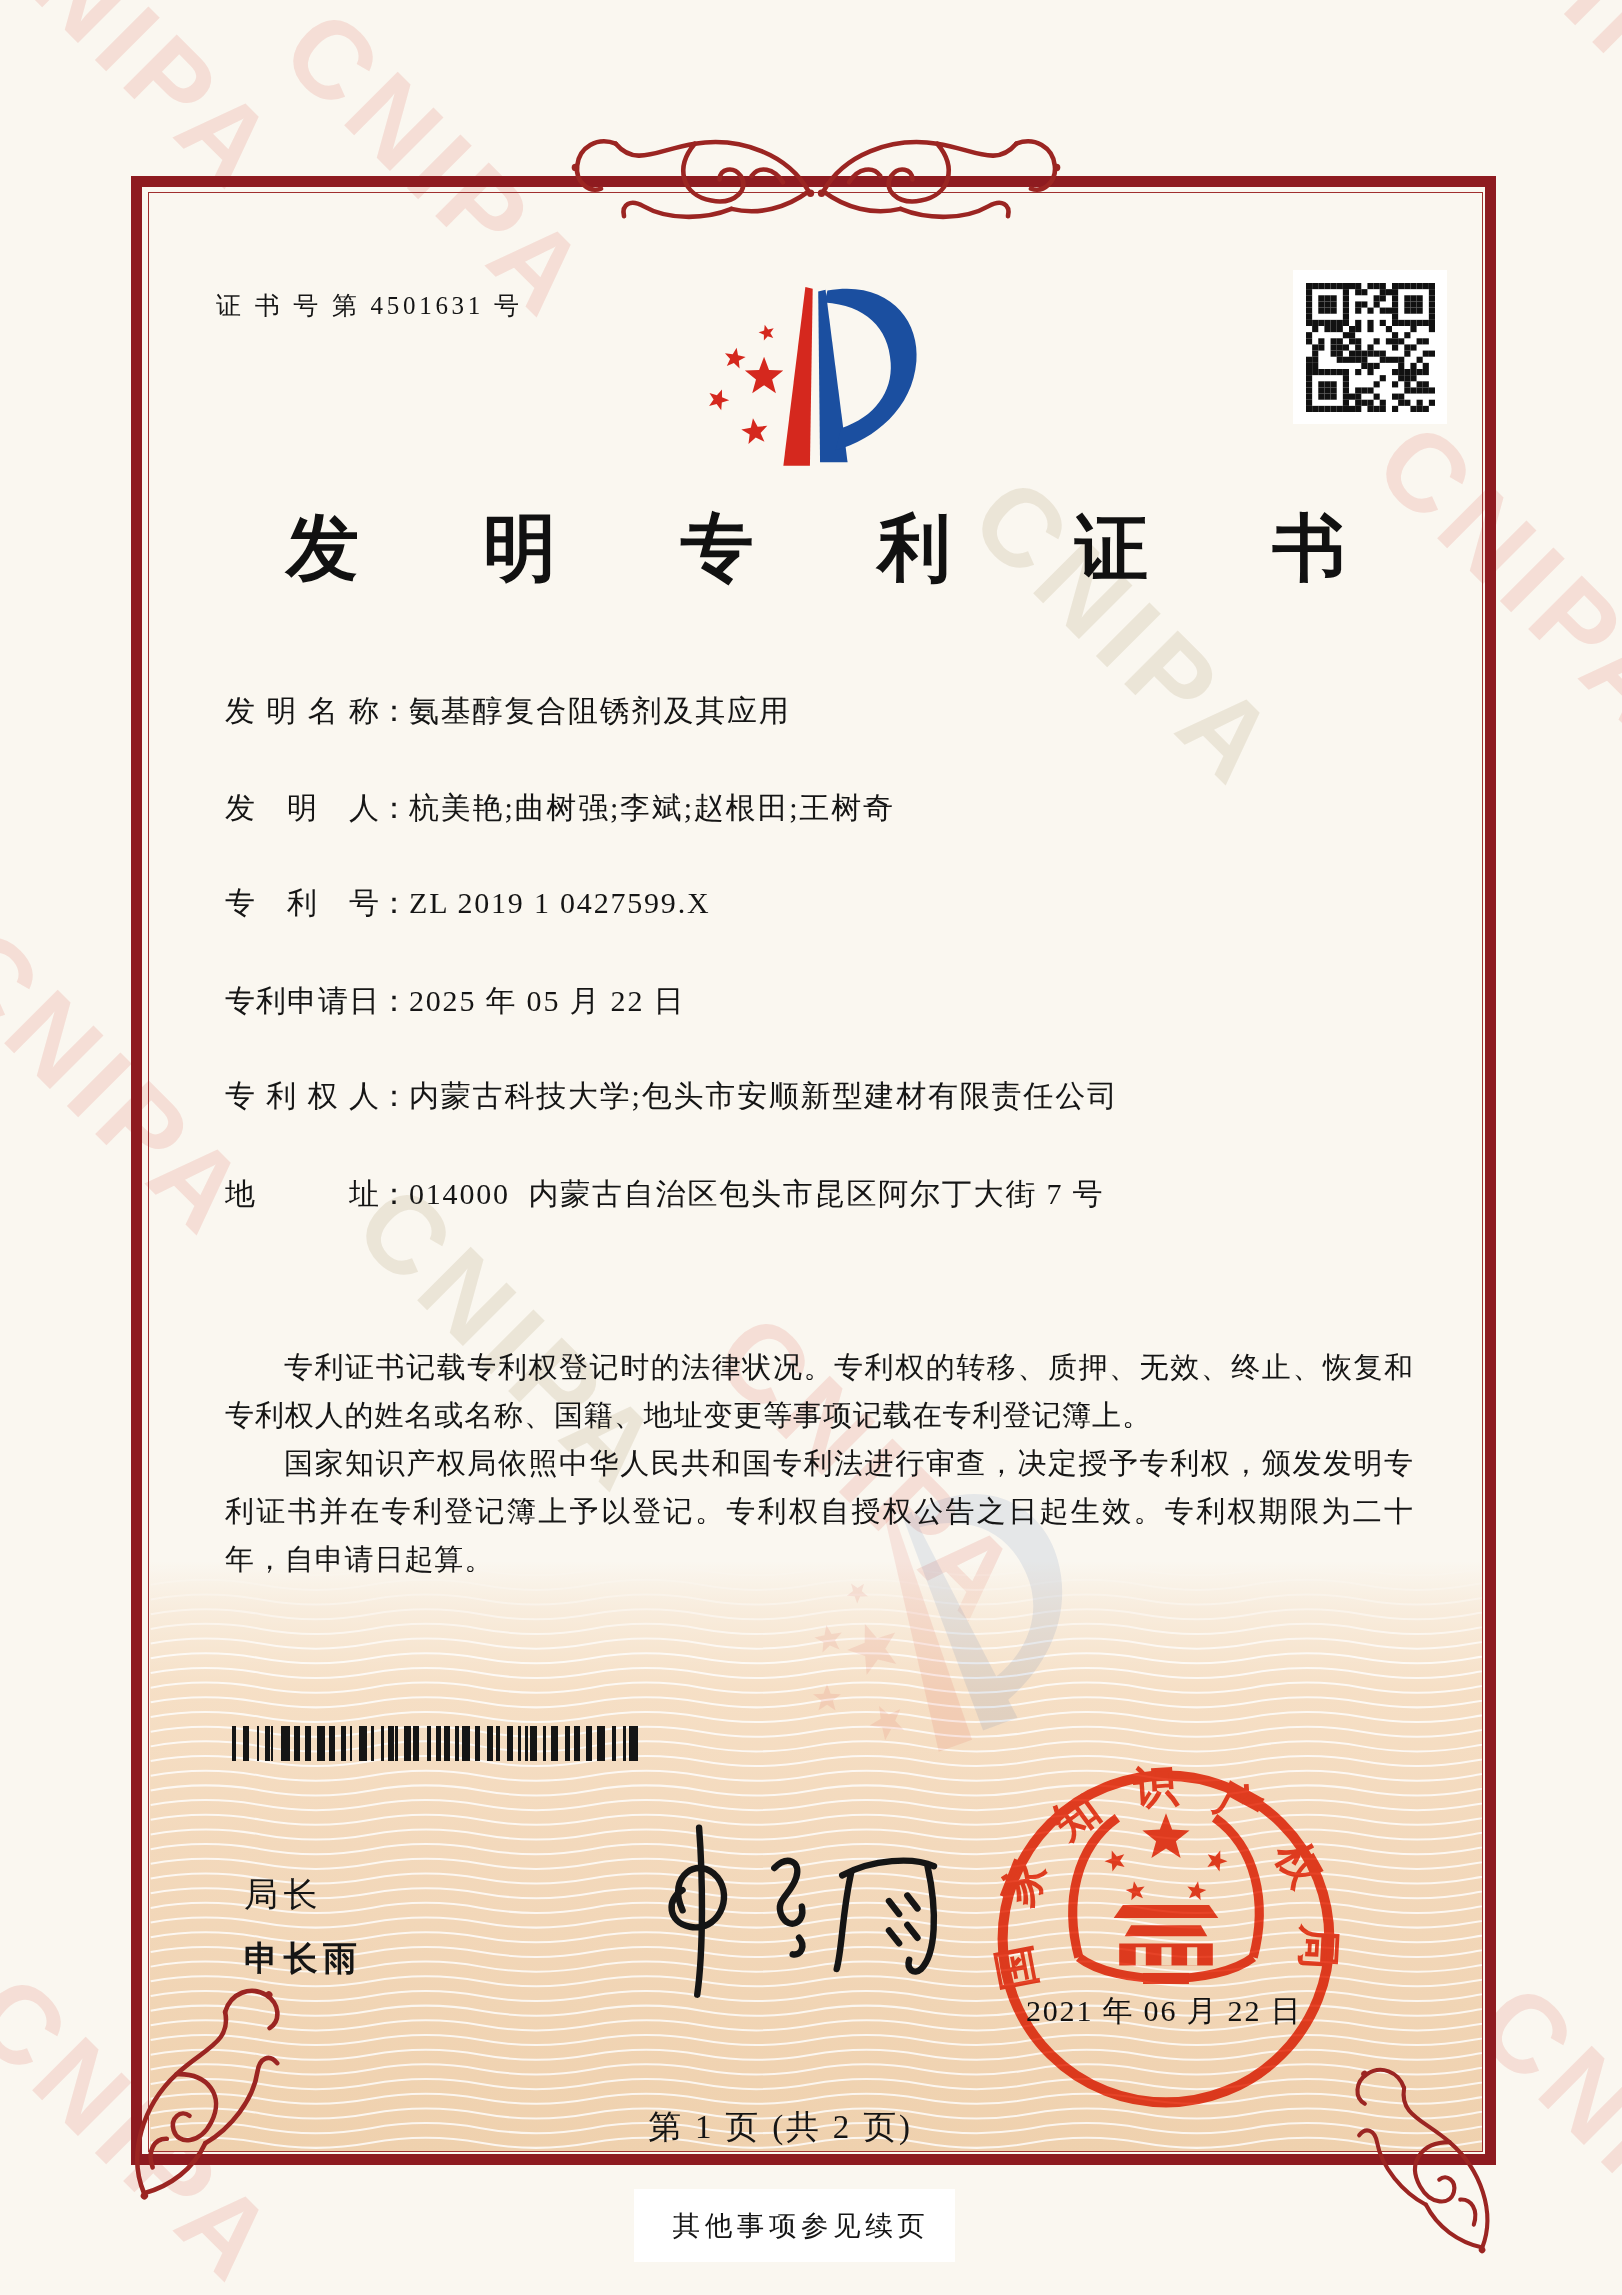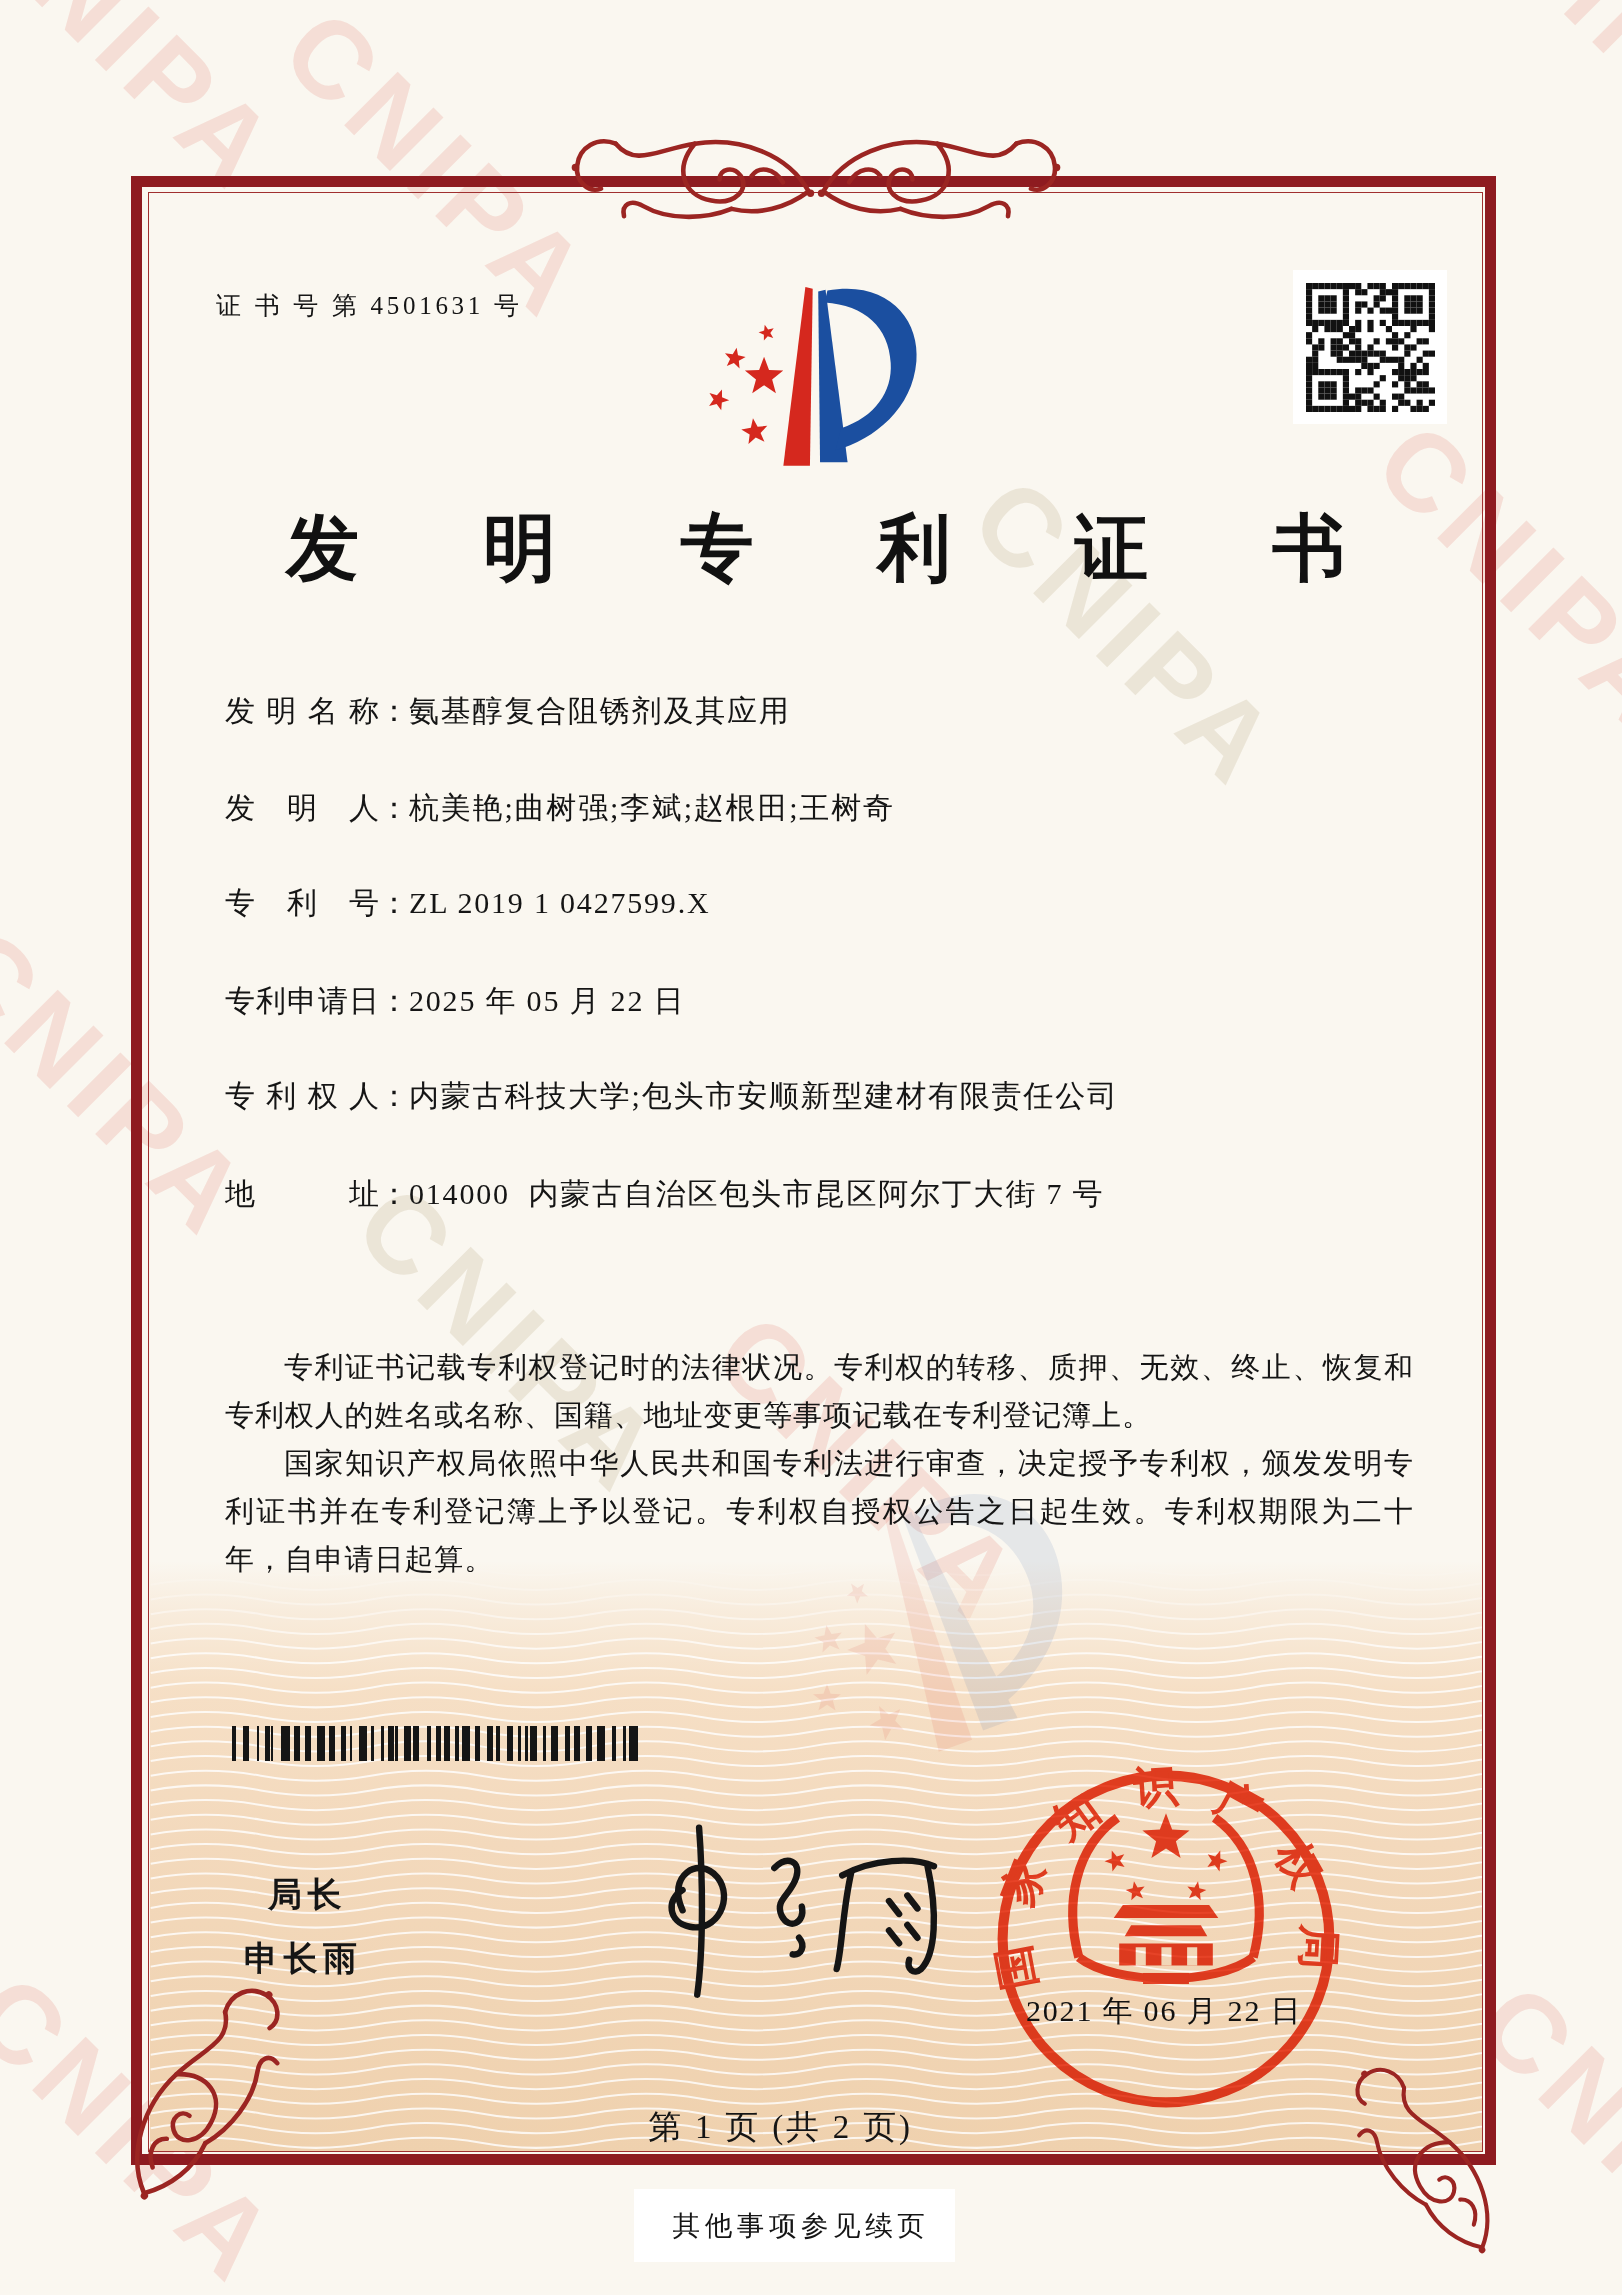--- a/index.html
+++ b/index.html
@@ -43,22 +43,22 @@
   .field .val{letter-spacing:1.8px;white-space:pre-wrap;}
   .pair2{position:absolute;left:613px;top:0;}
 
   .body-text{position:absolute;left:225px;top:1343px;width:1189px;z-index:5;
       font-size:29px;line-height:48px;text-align:justify;letter-spacing:0.9px;}
   .body-text p{margin:0;text-indent:59px;}
 
   .barcode{position:absolute;left:232px;top:1726px;width:413px;height:35px;z-index:5;}
   .barcode div{position:absolute;top:0;bottom:0;background:#151515;}
 
-  .sig-role{position:absolute;left:244px;top:1872px;font-size:34px;font-weight:bold;z-index:5;
-      font-family:"Liberation Sans","DejaVu Sans",sans-serif;letter-spacing:5.5px;margin-left:24px;}
+  .sig-role{position:absolute;left:244px;top:1872px;font-size:34px;font-weight:normal;z-index:5;
+      font-family:"Liberation Sans","DejaVu Sans",sans-serif;letter-spacing:5.5px;}
   .sig-name{position:absolute;left:244px;top:1936px;font-size:34px;font-weight:bold;z-index:5;
       font-family:"Liberation Sans","DejaVu Sans",sans-serif;letter-spacing:5.5px;}
   .sig-hand{position:absolute;left:611px;top:1811px;width:367px;height:193px;z-index:5;}
 
   .seal{position:absolute;left:987px;top:1760px;width:358px;height:358px;z-index:6;
       mix-blend-mode:multiply;opacity:0.94;}
   .seal-date{position:absolute;left:1026px;top:1991px;width:275px;font-size:30px;z-index:8;
       letter-spacing:1.8px;white-space:pre;color:#111;}
 
   .page-num{position:absolute;left:110px;top:2105px;width:1341px;text-align:center;font-size:33px;

